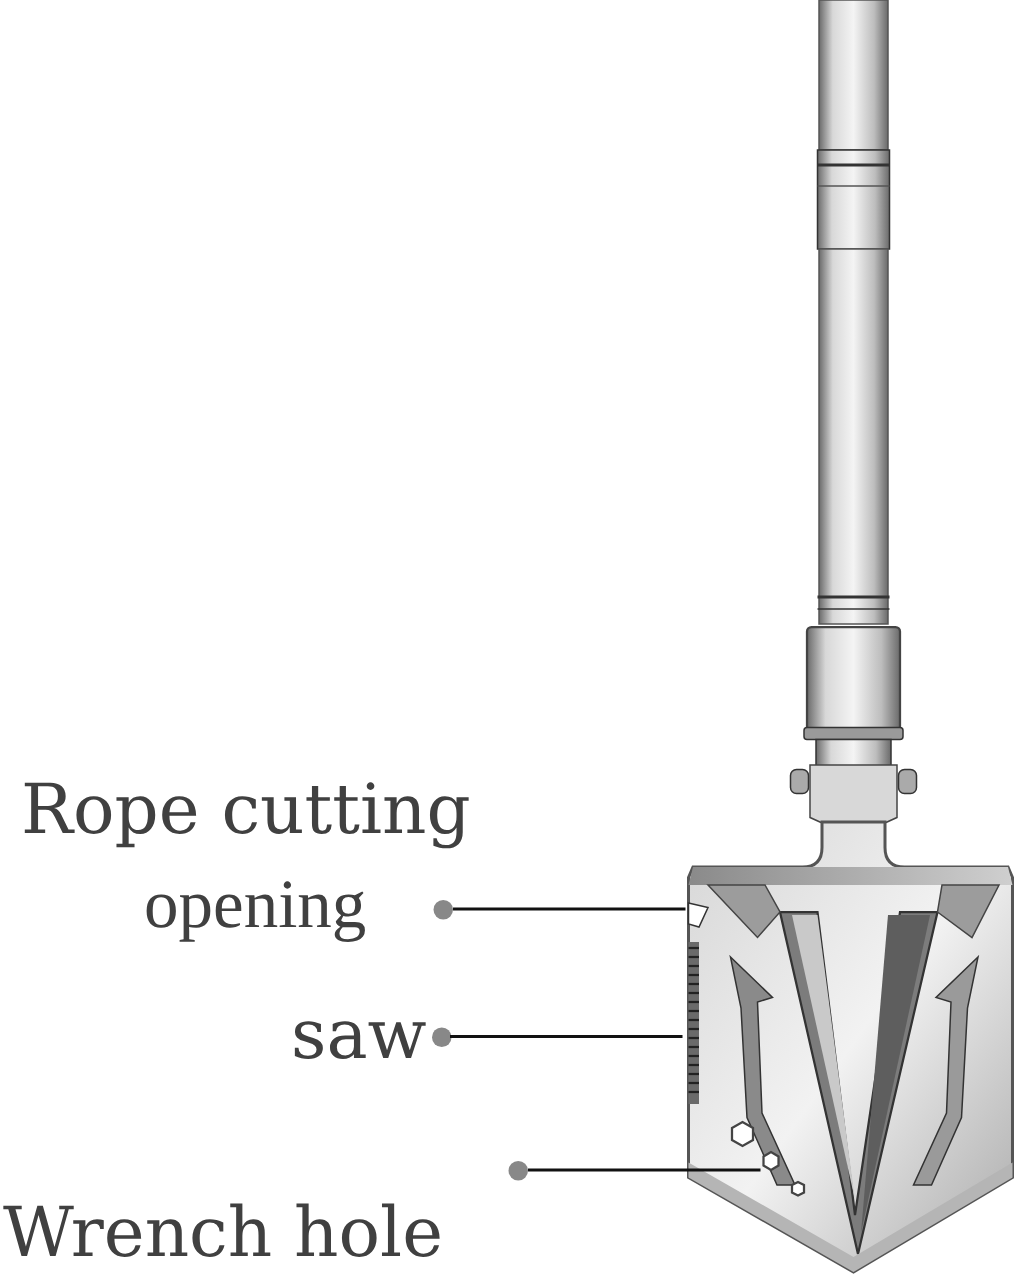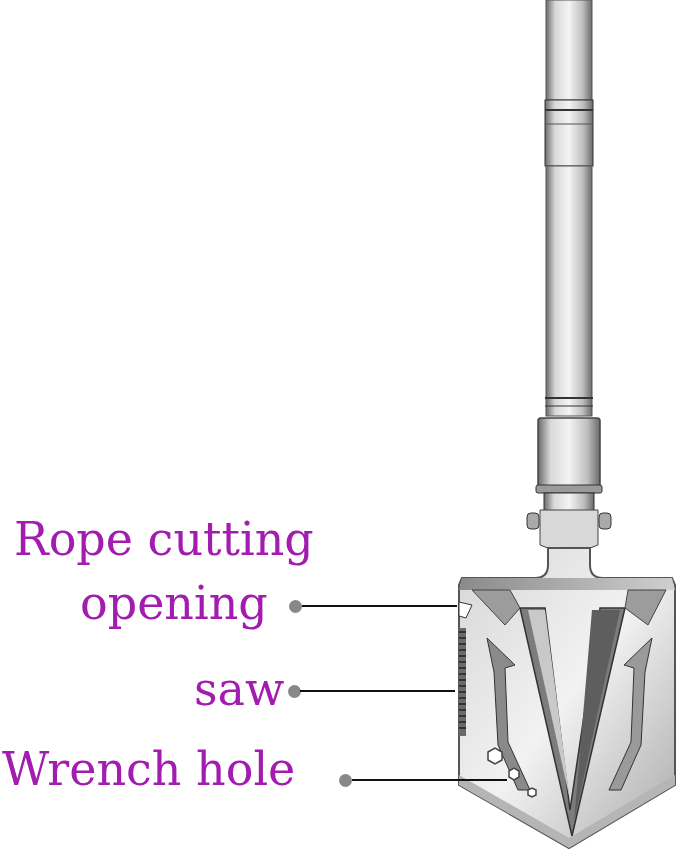--- a/index.html
+++ b/index.html
@@ -1,17 +1,17 @@
 <!DOCTYPE html>
 <html><head>
 <meta charset="utf-8">
 <style>
   html, body { margin: 0; padding: 0; background: #ffffff; }
   body { width: 679px; height: 852px; position: relative; overflow: hidden; font-family: "DejaVu Serif", serif; }
-  .label { position: absolute; font-family: "DejaVu Serif", serif; color: #a21caf; font-size: 46px; line-height: 1; white-space: nowrap; }
+  .label { position: absolute; font-family: "DejaVu Serif", serif; color: #404040; font-size: 46px; line-height: 1; white-space: nowrap; }
   .leader { position: absolute; height: 2px; background: #111; }
   .dot { position: absolute; width: 13px; height: 13px; border-radius: 50%; background: #888; }
   svg { position: absolute; left: 0; top: 0; }
 </style>
 </head>
 <body>
 
 <svg width="679" height="852" viewBox="0 0 679 852">
   <defs>
     <linearGradient id="shaft" x1="0" x2="1" y1="0" y2="0">
@@ -90,23 +90,23 @@
 
     <polygon points="488,752 495,748 502,752 502,760 495,764 488,760" fill="#fff" stroke="#444" stroke-width="1.5"></polygon>
     <polygon points="509,771 514,768 519,771 519,777 514,780 509,777" fill="#fff" stroke="#444" stroke-width="1.5"></polygon>
     <polygon points="528,790 532,788 536,790 536,795 532,797 528,795" fill="#fff" stroke="#444" stroke-width="1.5"></polygon>
 
     <path d="M459 785 L569 848 L675 785 L675 775 L569 838 L459 775 Z" fill="#b5b5b5"></path>
   </g>
 </svg>
 
 <div class="label" style="left:14px; top:516px;">Rope cutting</div>
-<div class="label" style="left:80px; top:580px;">opening</div>
+<div class="label" style="left:96px; top:580px;font-family:Liberation Serif, serif;">opening</div>
 <div class="dot" style="left:289px; top:600px;"></div>
 <div class="leader" style="left:302px; top:605px; width:155px;"></div>
 
 <div class="label" style="left:194px; top:666px;">saw</div>
 <div class="dot" style="left:288px; top:685px;"></div>
 <div class="leader" style="left:300px; top:690px; width:155px;"></div>
 
-<div class="label" style="left:2px; top:746px;">Wrench hole</div>
+<div class="label" style="left:2px; top:798px;">Wrench hole</div>
 <div class="dot" style="left:339px; top:774px;"></div>
 <div class="leader" style="left:352px; top:779px; width:155px;"></div>
 
 </body></html>

